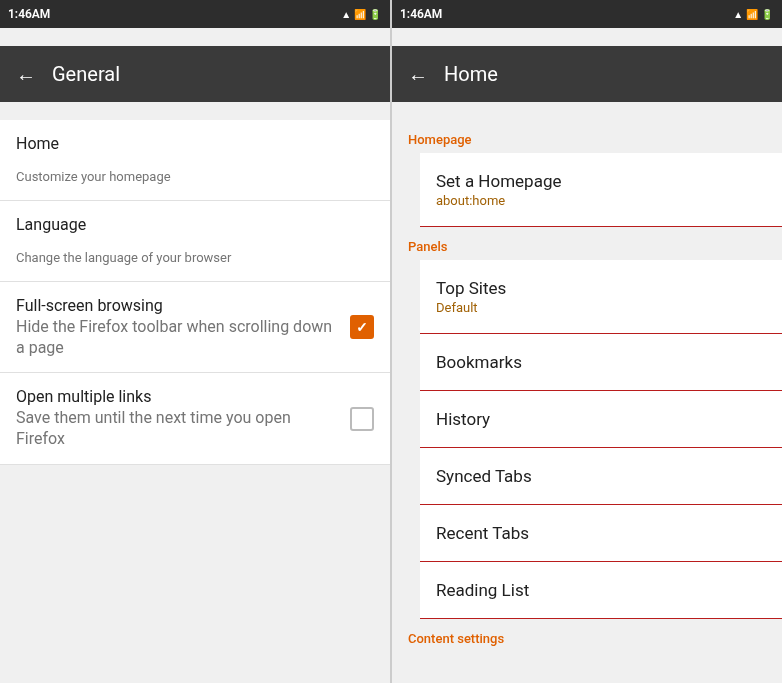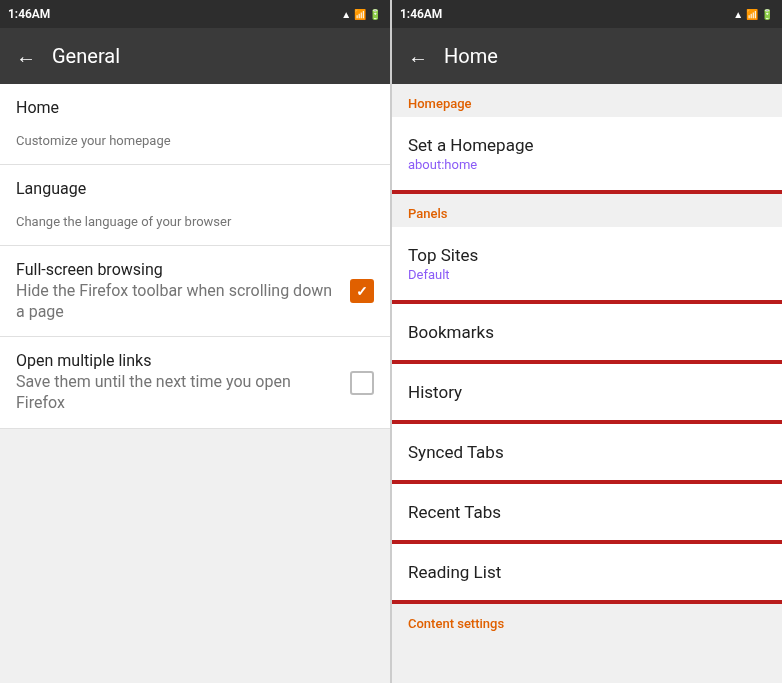--- a/index.html
+++ b/index.html
@@ -37,20 +37,21 @@
     }
 
     
     .panel {
       width: 391px;
       height: 683px;
       display: flex;
       flex-direction: column;
       background: #f0f0f0;
       overflow: hidden;
+      gap: 18px;
     }
 
     
     .toolbar {
       height: 56px;
       background: #3a3a3a;
       display: flex;
       align-items: center;
       padding: 0 16px;
       gap: 16px;
@@ -144,31 +145,32 @@
       font-size: 13px;
       color: #e06000;
       font-weight: 500;
       background: #f0f0f0;
     }
 
     
     .panel-item {
       background: #fff;
       padding: 18px 16px;
-      border-bottom: 4px solid #b91c1c;
-      cursor: pointer;
+      border-bottom: 1px solid #b91c1c;
+      cursor: pointer;
+      margin-left: 28px;
     }
     .panel-item .panel-item-title {
       font-size: 17px;
       color: #212121;
       font-weight: 400;
     }
     .panel-item .panel-item-sub {
       font-size: 13px;
-      color: #8b5cf6;
+      color: #a16207;
       margin-top: 2px;
     }
 
     
     .splitter {
       width: 2px;
       background: #ccc;
     }
   </style>
 </head>

